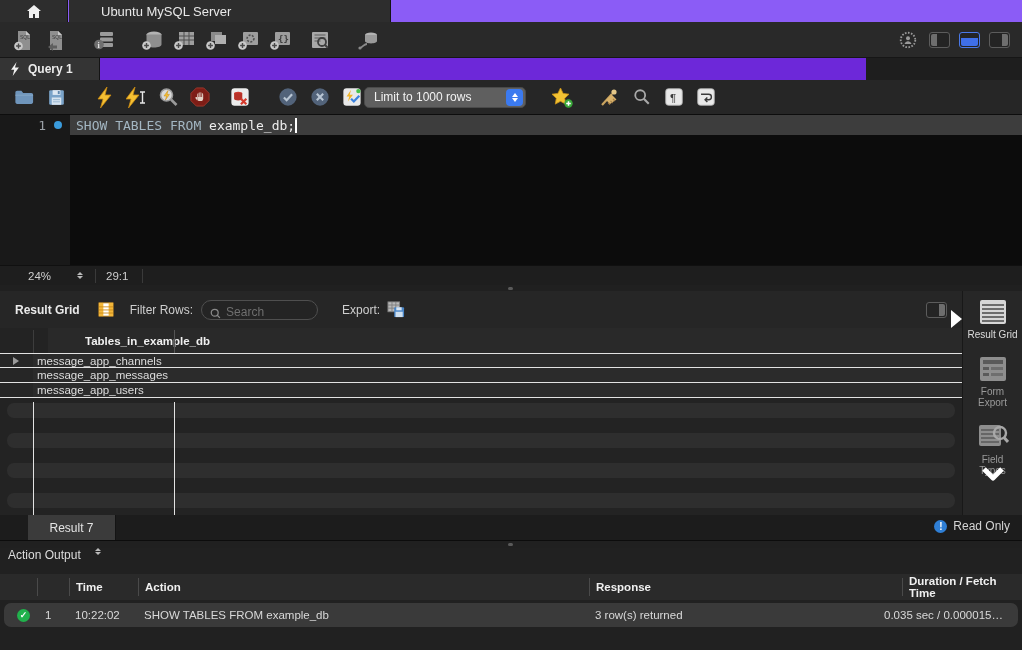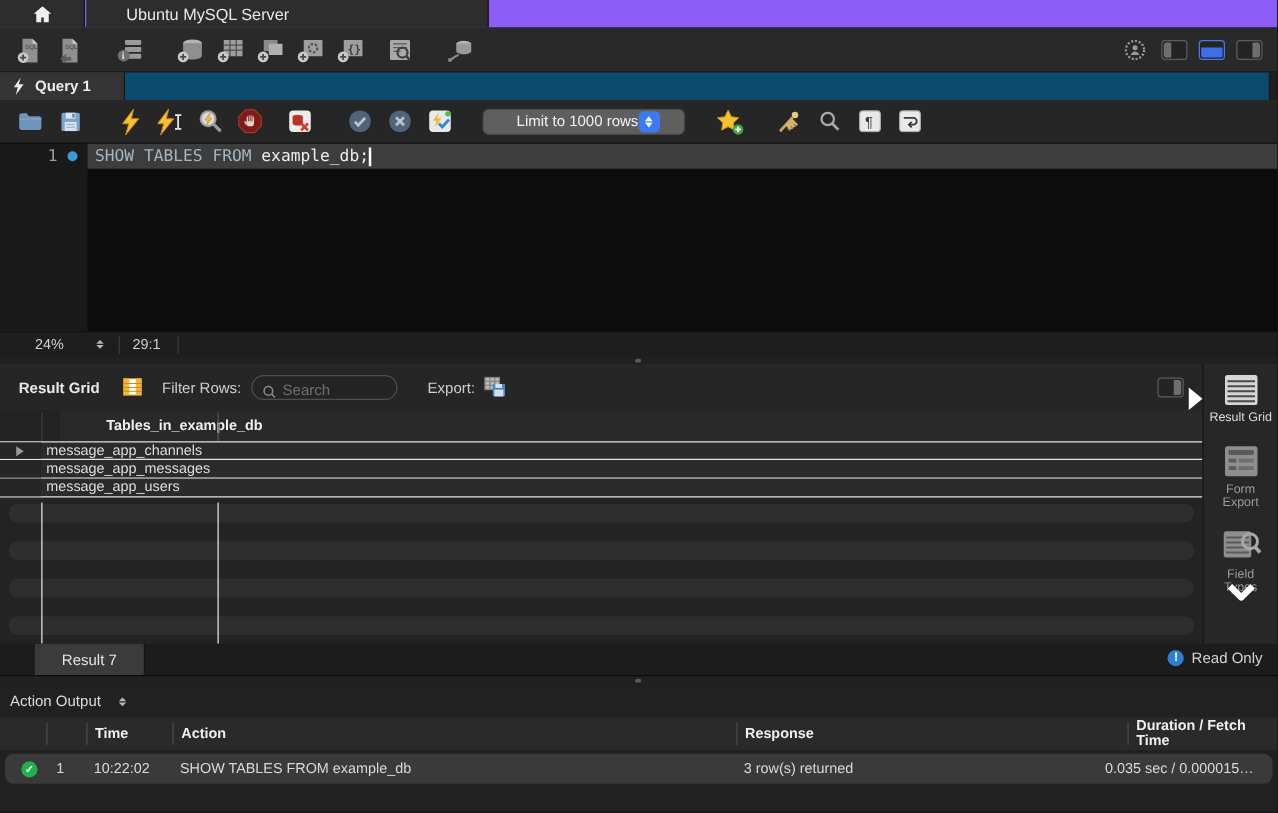--- a/index.html
+++ b/index.html
@@ -17,27 +17,27 @@
   .main-toolbar { left:0; top:22px; width:1022px; height:36px; background:#292929; border-bottom:1px solid #161616; display:flex; align-items:center; padding:0 12px; }
   .ticon { width:24px; height:24px; display:flex; align-items:center; justify-content:center; flex:0 0 auto; }
   .gap8{margin-left:8px}.gap16{margin-left:16px}.gap24{margin-left:24px}
   .ptoggle { width:21px; height:16px; border:1px solid #5c5c5c; border-radius:3px; background:#242424; position:relative; margin-left:9px; }
   .ptoggle.left::before { content:''; position:absolute; left:1px; top:1px; bottom:1px; width:6px; background:#6e6e6e; border-radius:2px 0 0 2px; }
   .ptoggle.bottom { border-color:#4a79e8; }
   .ptoggle.bottom::before { content:''; position:absolute; left:1px; right:1px; bottom:1px; height:8px; background:#3f6fe8; border-radius:0 0 2px 2px; }
   .ptoggle.right::before { content:''; position:absolute; right:1px; top:1px; bottom:1px; width:6px; background:#6e6e6e; border-radius:0 2px 2px 0; }
 
   
-  .qtabbar { left:0; top:58px; width:1015px; height:22px; background:#0c4a6e; }
+  .qtabbar { left:0; top:58px; width:866px; height:22px; background:#6d28d9; }
   .qtab { position:absolute; left:0; top:0; width:100px; height:22px; background:#343434; border-right:1px solid #141414; display:flex; align-items:center; padding-left:10px; font-size:12px; font-weight:bold; color:#ececec; }
   .qtab .lbl { margin-left:8px; }
 
   
   .qtoolbar { left:0; top:80px; width:1022px; height:35px; background:#262626; border-bottom:1px solid #0d0d0d; display:flex; align-items:center; padding:0 12px; }
-  .limit-select { margin-left:22px; width:162px; height:21px; background:#5f5f5f; border:1px solid #4a4a4a; border-radius:5px; display:flex; align-items:center; justify-content:center; padding-left:9px; font-size:12px; color:#f2f2f2; }
+  .limit-select { width:162px; height:21px; background:#5f5f5f; border:1px solid #4a4a4a; border-radius:5px; display:flex; align-items:center; justify-content:space-between; padding-left:9px; font-size:12px; color:#f2f2f2; }
   .stepper { width:17px; height:17px; margin-right:2px; background:#3b7af0; border-radius:4px; display:flex; flex-direction:column; align-items:center; justify-content:center; gap:1px; }
   .stepper i { display:block; width:0; height:0; border-left:3.5px solid transparent; border-right:3.5px solid transparent; }
   .stepper .up { border-bottom:4px solid #fff; }
   .stepper .dn { border-top:4px solid #fff; }
 
   
   .editor { left:0; top:115px; width:1022px; height:150px; background:#0c0c0c; font-family:"DejaVu Sans Mono", monospace; font-size:13px; }
   .ed-gutter { position:absolute; left:0; top:0; width:70px; height:150px; background:#191919; }
   .ed-line { position:absolute; left:0; top:0; width:1022px; height:20px; display:flex; align-items:center; }
   .ed-ln { width:46px; text-align:right; color:#9aa0a6; }
@@ -91,21 +91,21 @@
   .rs-chevron { margin-top:-10px; }
 
   
   .rtabbar { left:0; top:515px; width:1022px; height:25px; background:#1c1c1c; }
   .rtab { position:absolute; left:28px; top:0; width:88px; height:25px; background:#3b3b3b; border-right:1px solid #141414; display:flex; align-items:center; justify-content:center; font-size:12px; color:#e4e4e4; }
   .readonly { position:absolute; right:12px; top:4px; display:flex; align-items:center; gap:6px; font-size:12px; color:#d4d4d4; }
   .info-badge { width:13px; height:13px; border-radius:50%; background:#2f7fd6; color:#fff; font-size:10px; font-weight:bold; display:flex; align-items:center; justify-content:center; }
 
   
   .aoutput { left:0; top:548px; width:1022px; height:102px; background:#212121; font-size:11.5px; }
-  .ao-head { height:26px; display:flex; align-items:center; padding-left:8px; gap:14px; color:#dcdcdc; font-size:12px; }
+  .ao-head { height:26px; display:flex; padding-left:8px; gap:14px; color:#dcdcdc; font-size:12px; }
   .ao-cols { height:26px; background:#2a2a2a; display:flex; align-items:center; color:#f0f0f0; font-weight:bold; }
   .ao-c { height:18px; display:flex; align-items:center; border-left:1px solid #4a4a4a; padding-left:6px; }
   .ao-c.c-icon { width:37px; border-left:none; }
   .ao-c.c-idx { width:32px; }
   .ao-c.c-time { width:69px; }
   .ao-c.c-action { width:451px; }
   .ao-c.c-resp { width:289px; }
   .ao-c.c-dur { flex:1;margin-left:24px; }
   .ao-rowwrap { padding:3px 4px 0 4px; }
   .ao-row { height:24px; background:#3a3a3a; border-radius:7px; display:flex; align-items:center; color:#d9d9d9; }

